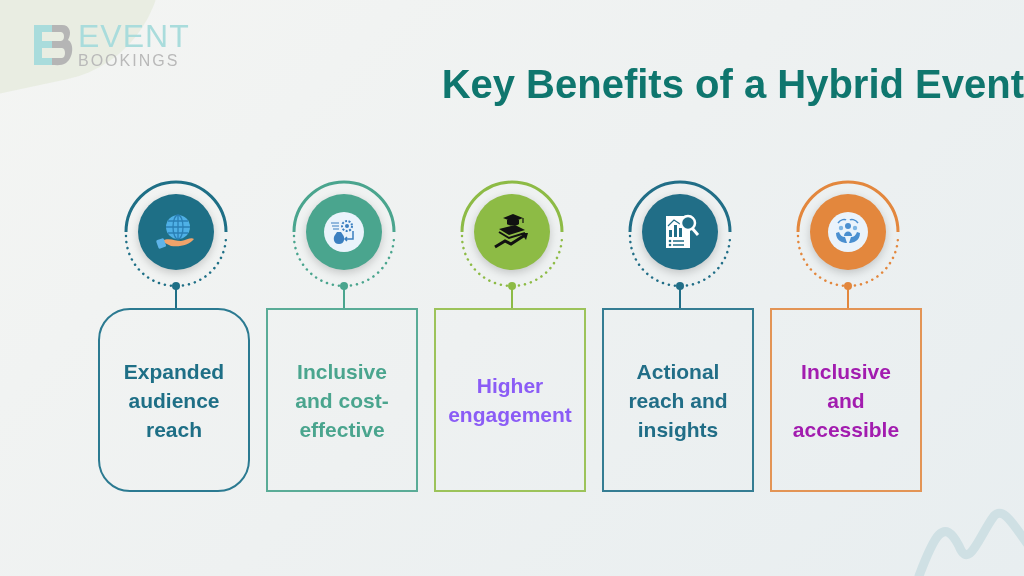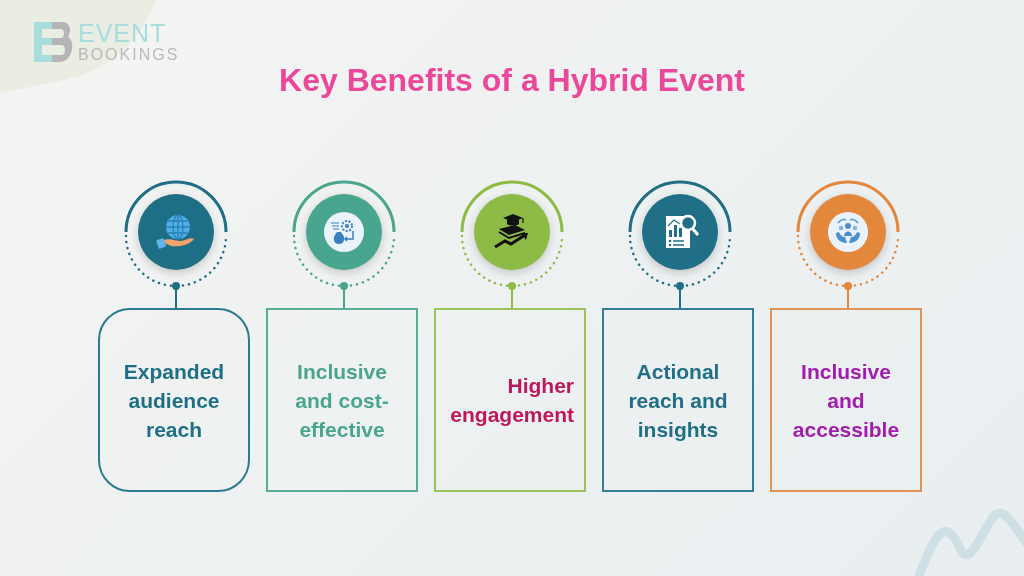--- a/index.html
+++ b/index.html
@@ -10,25 +10,25 @@
   }
   .blob {
     position: absolute; left: -60px; top: -80px; width: 230px; height: 160px;
     background: #e6ebdd; border-radius: 0 0 120px 0; transform: rotate(-12deg);
     opacity: 0.8;
   }
   .squiggle { position: absolute; right: 0; bottom: 0; }
   .logo { position: absolute; left: 32px; top: 20px; display: flex; align-items: center; gap: 4px; }
   .logo-mark { position: relative; width: 42px; height: 44px; }
   .logo-text { display: flex; flex-direction: column; line-height: 1; }
-  .logo-text .l1 { color: #a9dcdc; font-size: 25px; letter-spacing: 1px; }
+  .logo-text .l1 { color: #a9dcdc; font-size: 32px; letter-spacing: 1px; }
   .logo-text .l2 { color: #b9b9b9; font-size: 16px; letter-spacing: 2px; margin-top: 1px; }
   .title {
-    position: absolute; top: 62px; left: 0; width: 100%; text-align: center;
-    font-size: 32px; font-weight: bold; color: #ec4899;
+    position: absolute; top: 62px; left: 0; width: 100%; text-align: right;
+    font-size: 40px; font-weight: bold; color: #0f766e;
   }
   .item { position: absolute; top: 176px; width: 156px; height: 322px; }
   .ring { position: absolute; left: 0; top: 0; width: 156px; height: 120px; }
   .inner {
     position: absolute; left: 40px; top: 18px; width: 76px; height: 76px; border-radius: 50%;
     display: flex; align-items: center; justify-content: center;
     box-shadow: 0 3px 8px rgba(0,0,0,0.18);
   }
   .icon-disk {
     width: 40px; height: 40px; border-radius: 50%; background: #eaf3fb;
@@ -119,21 +119,21 @@
       <path d="M12 7 L22 3 L32 7 L22 11 Z" fill="#111"></path>
       <path d="M16 9 V13 C 18 15, 26 15, 28 13 V9" fill="#111"></path>
       <path d="M32 7 V12" stroke="#111" stroke-width="1.2"></path>
       <path d="M8 18 L24 14 L34 19 L18 24 Z" fill="#111"></path>
       <path d="M8 21 L18 27 L34 22" stroke="#111" stroke-width="2" fill="none"></path>
       <path d="M4 36 L14 30 L20 33 L34 24" stroke="#111" stroke-width="3" fill="none"></path>
       <path d="M30 22 L37 22 L35 29 Z" fill="#111"></path>
     </svg>
   </div>
   <div class="stem" style="background:#8dbb45;"></div>
-  <div class="box" style="border-color:#9cc35a; color:#be185d;text-align:right;">
+  <div class="box" style="border-color:#9cc35a; color:#8b5cf6;">
     <span>Higher engagement</span>
   </div>
 </div>
 
 <div class="item" style="left:602px;">
   <svg class="ring" viewBox="0 0 156 120">
     <path d="M28 56 A50 50 0 0 1 128 56" stroke="#216e87" stroke-width="3" fill="none"></path>
     <path d="M28 60 A50 50 0 0 0 128 60" stroke="#216e87" stroke-width="2.5" fill="none" stroke-dasharray="0.1 6" stroke-linecap="round"></path>
     <circle cx="78" cy="110" r="4" fill="#216e87"></circle>
   </svg>

